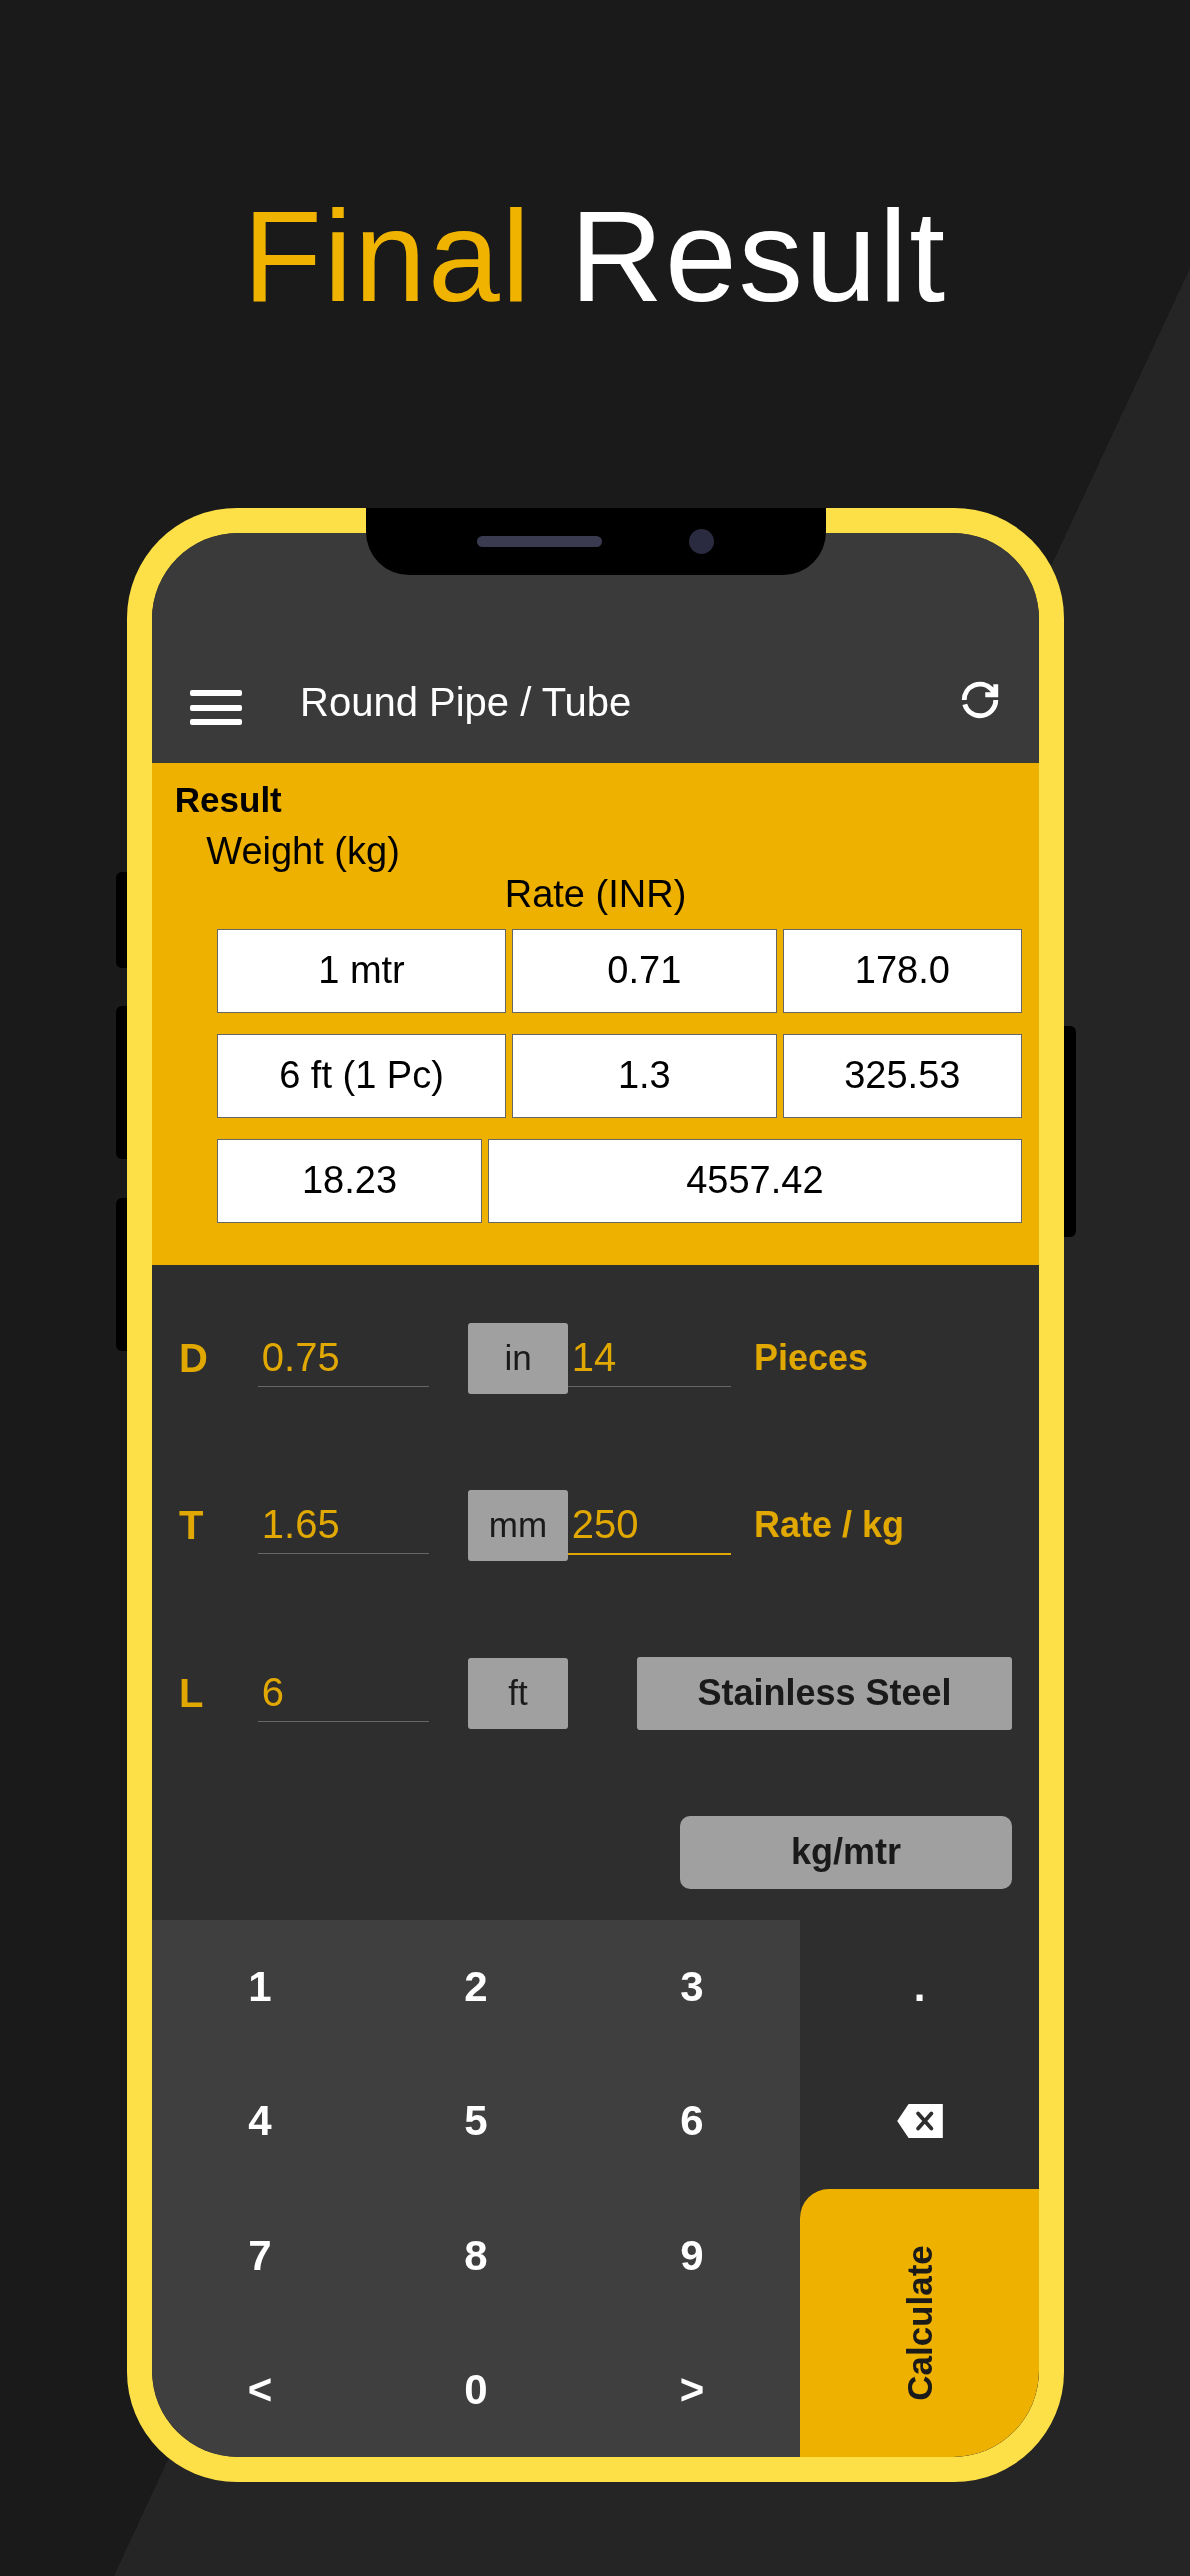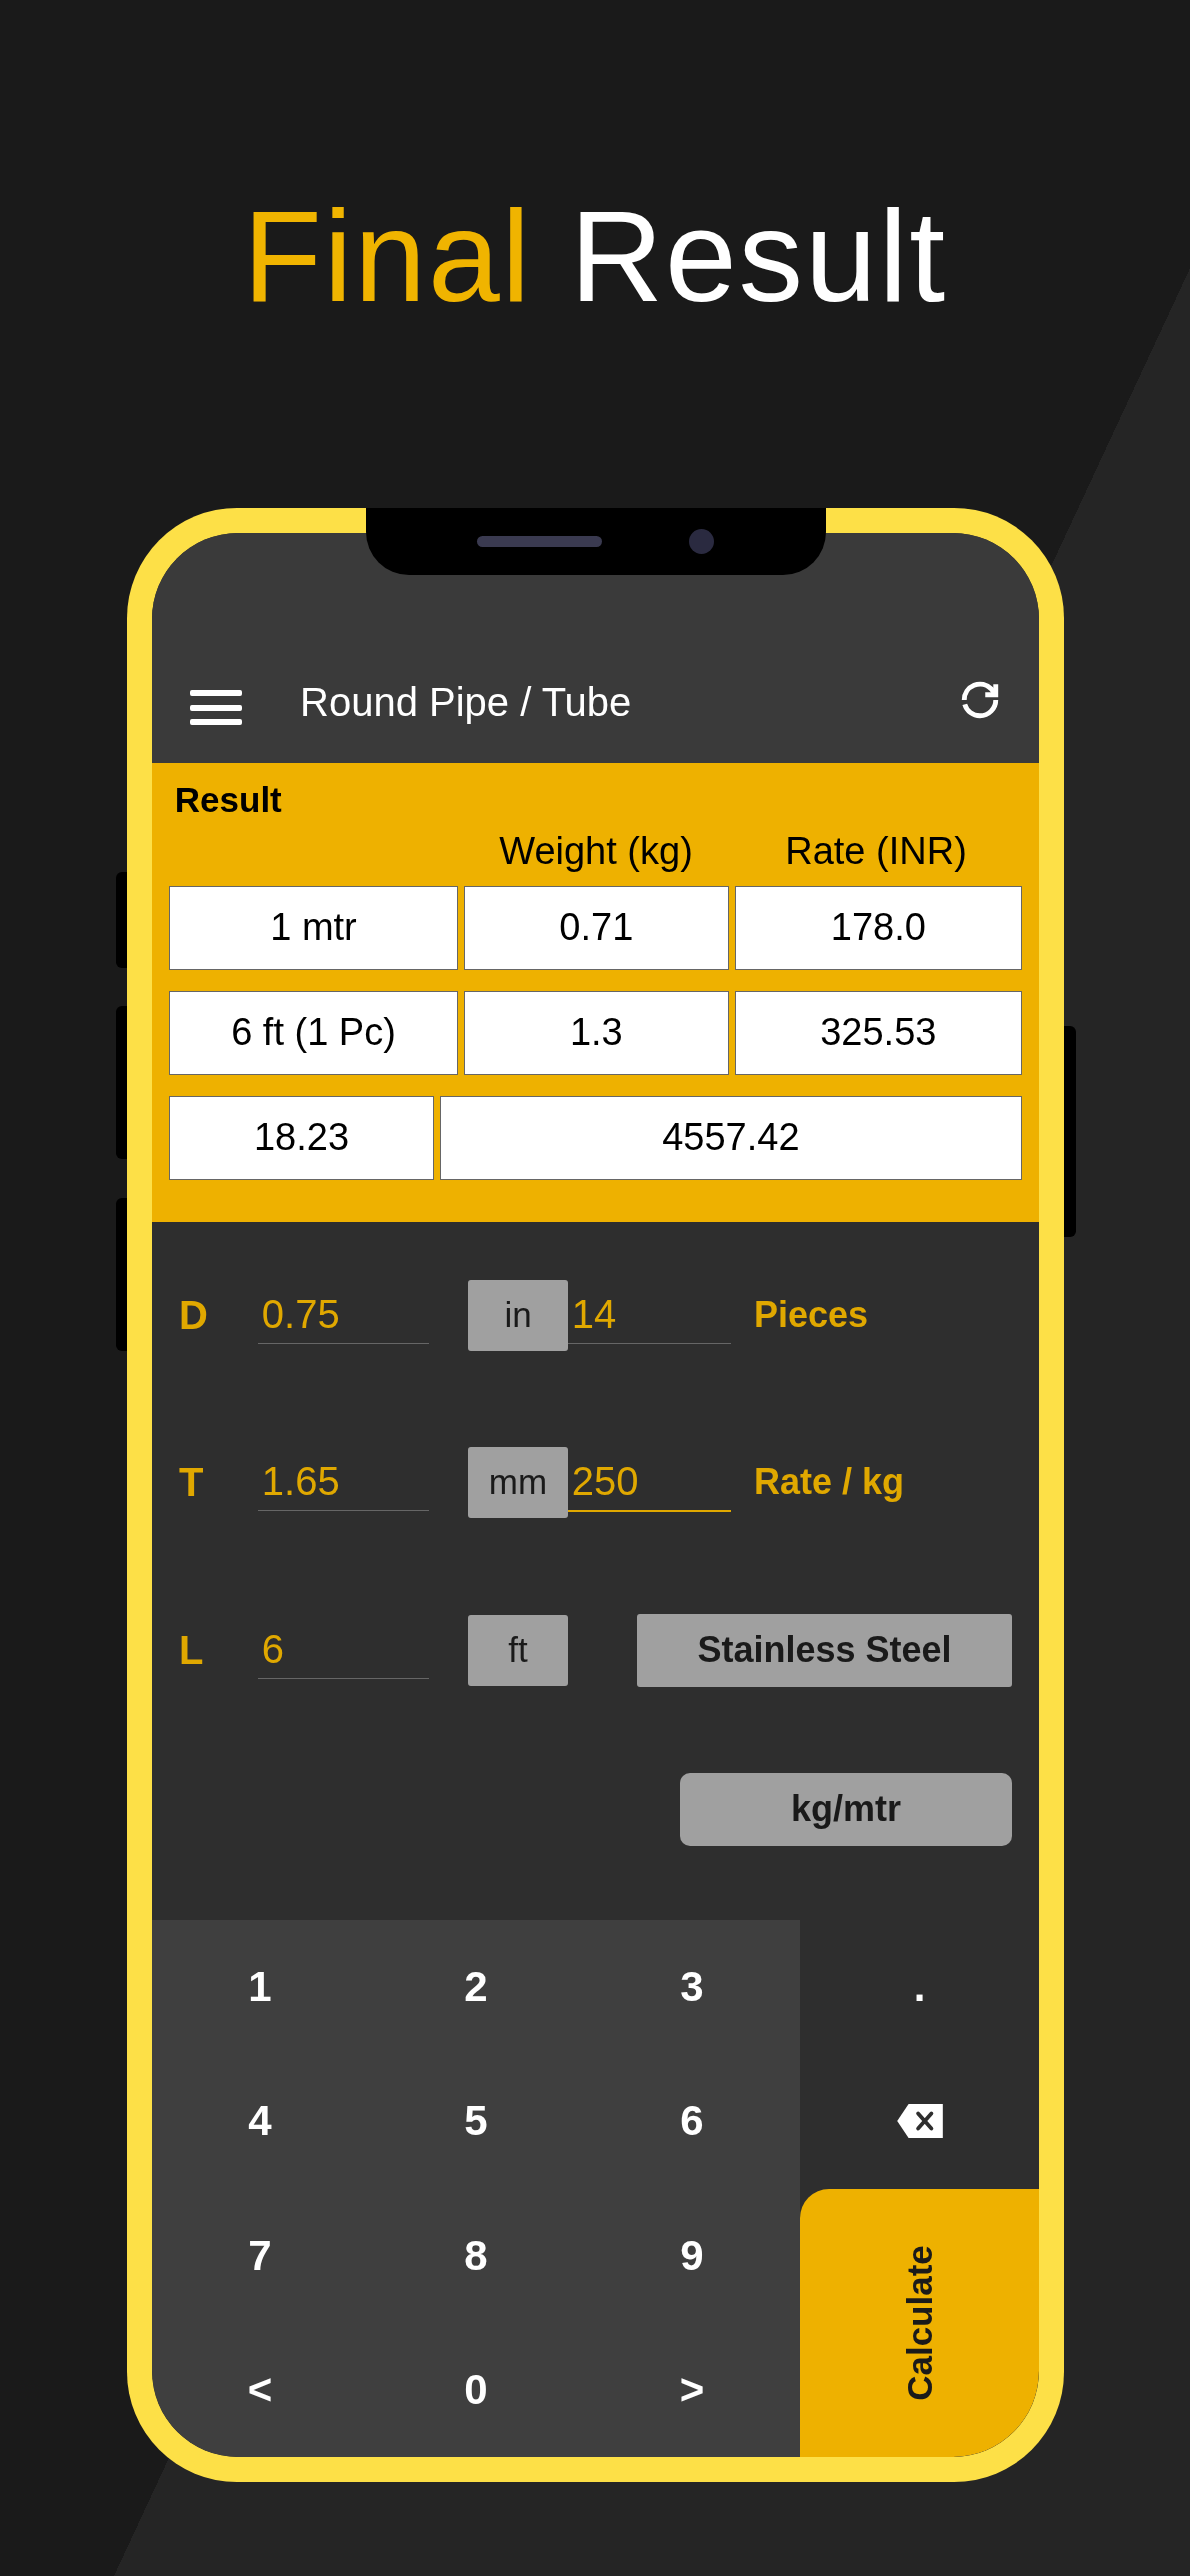--- a/index.html
+++ b/index.html
@@ -134,35 +134,37 @@
   font-size: 35px;
   font-weight: 700;
   color: #000;
   margin-bottom: 9.6px;
   margin-left: 5.8px;
 }
 
 .result-headers {
   display: flex;
   margin-bottom: 13.4px;
+  flex-direction: column;
 }
 .result-headers > div {
   font-size: 38px;
   font-weight: 500;
   color: #000;
   text-align: center;
 }
 .result-headers .col1 { width: 293px; }
 .result-headers .col2 { width: 268px; }
 .result-headers .col3 { flex: 1; }
 
 .result-row {
   display: flex;
   gap: 5.8px;
   margin-bottom: 21px;
+  margin-left: 48px;
 }
 .result-row:last-child { margin-bottom: 0; }
 
 .result-cell {
   background: #fff;
   border: 1px solid #666;
   height: 84px;
   display: flex;
   align-items: center;
   justify-content: center;

